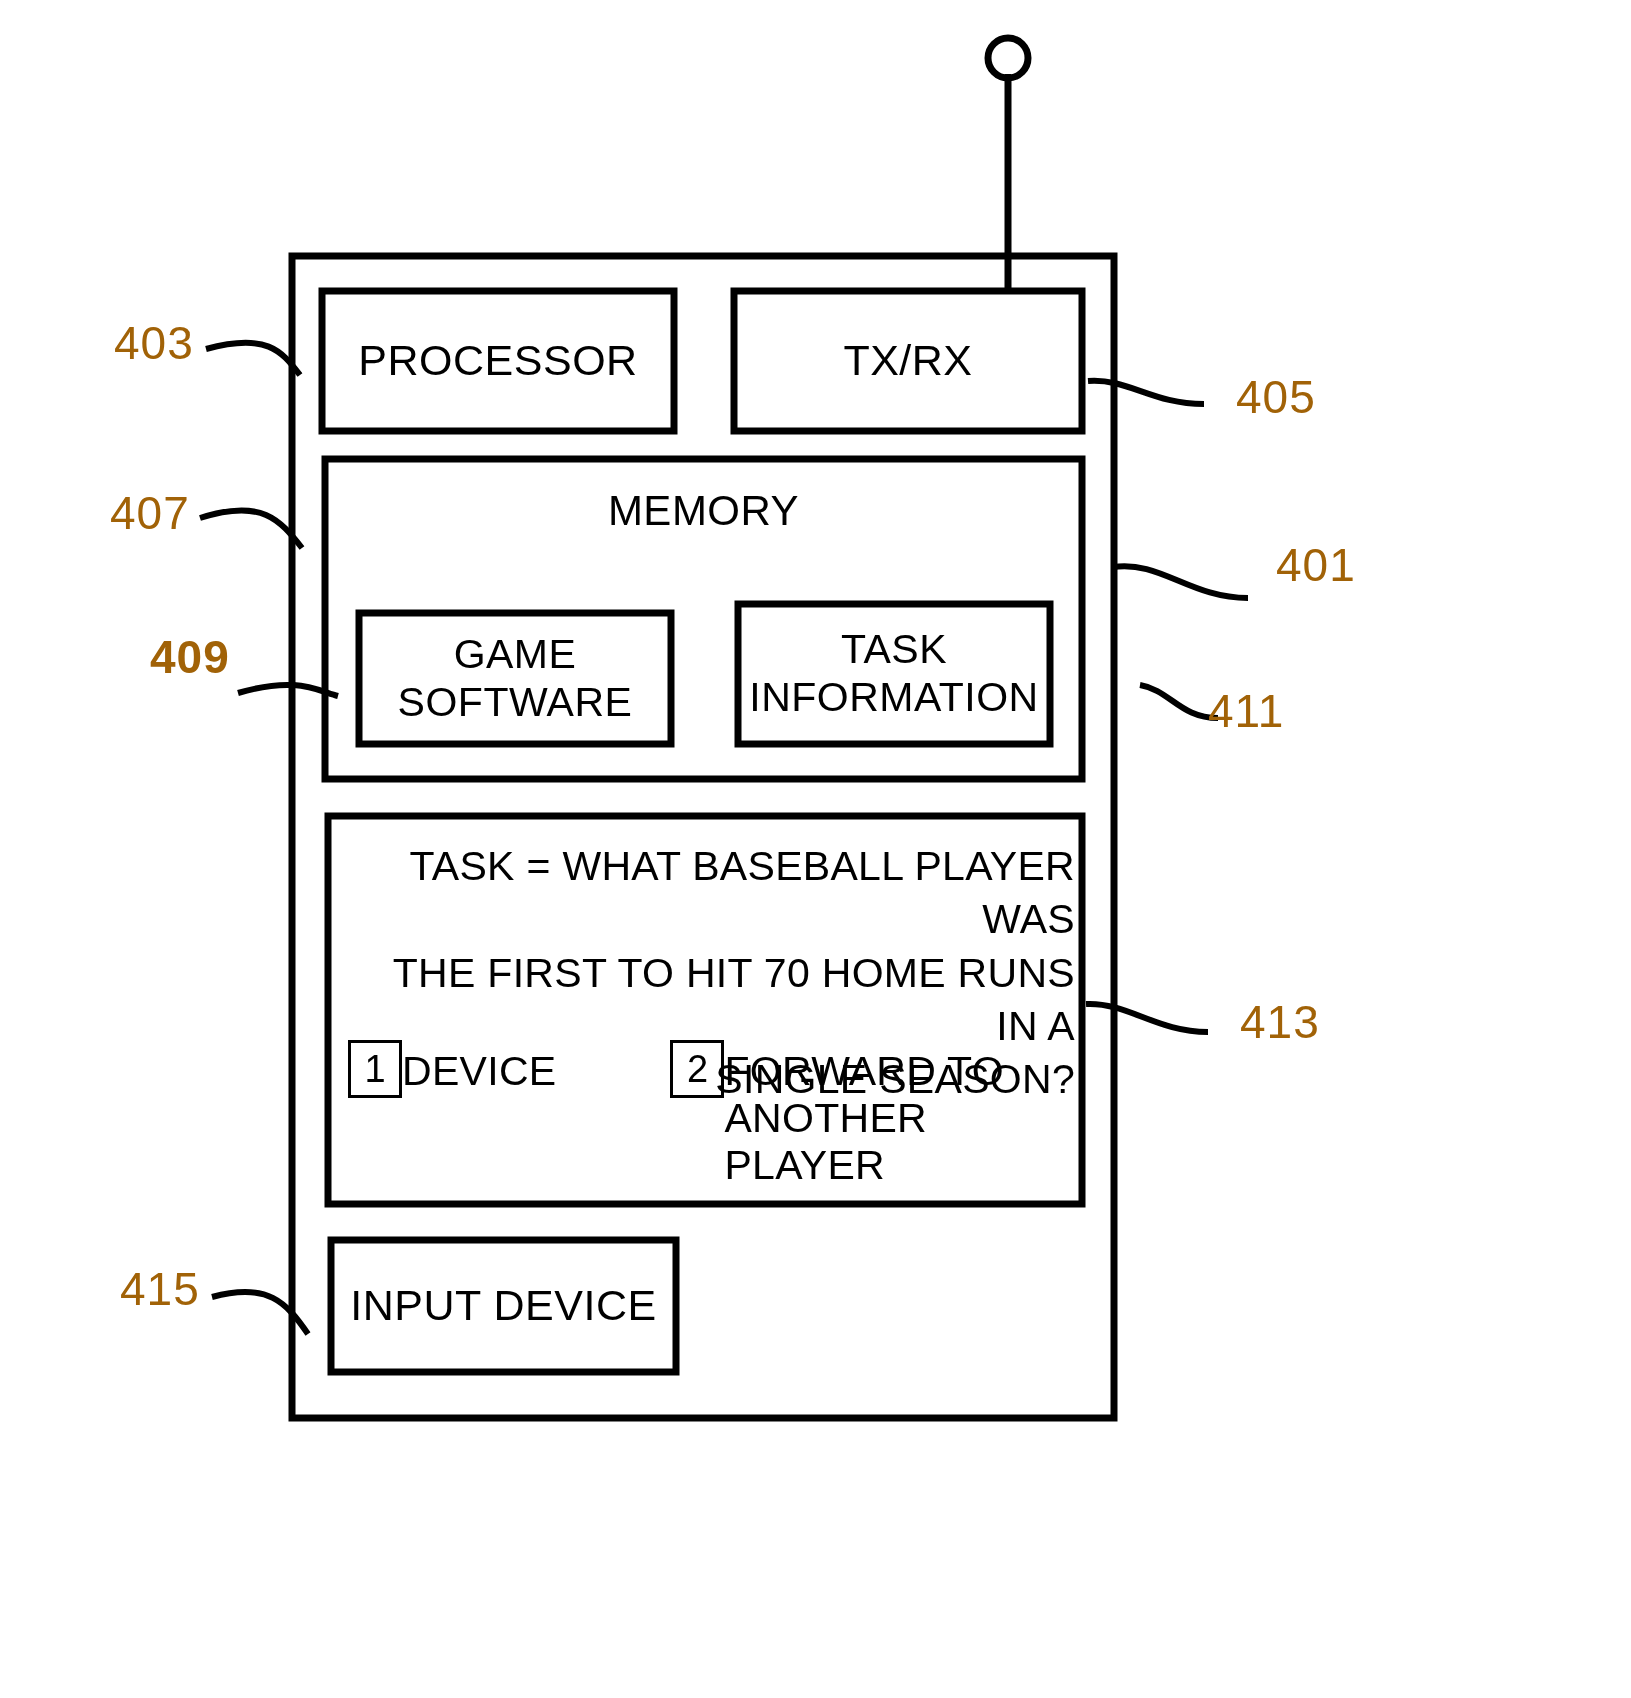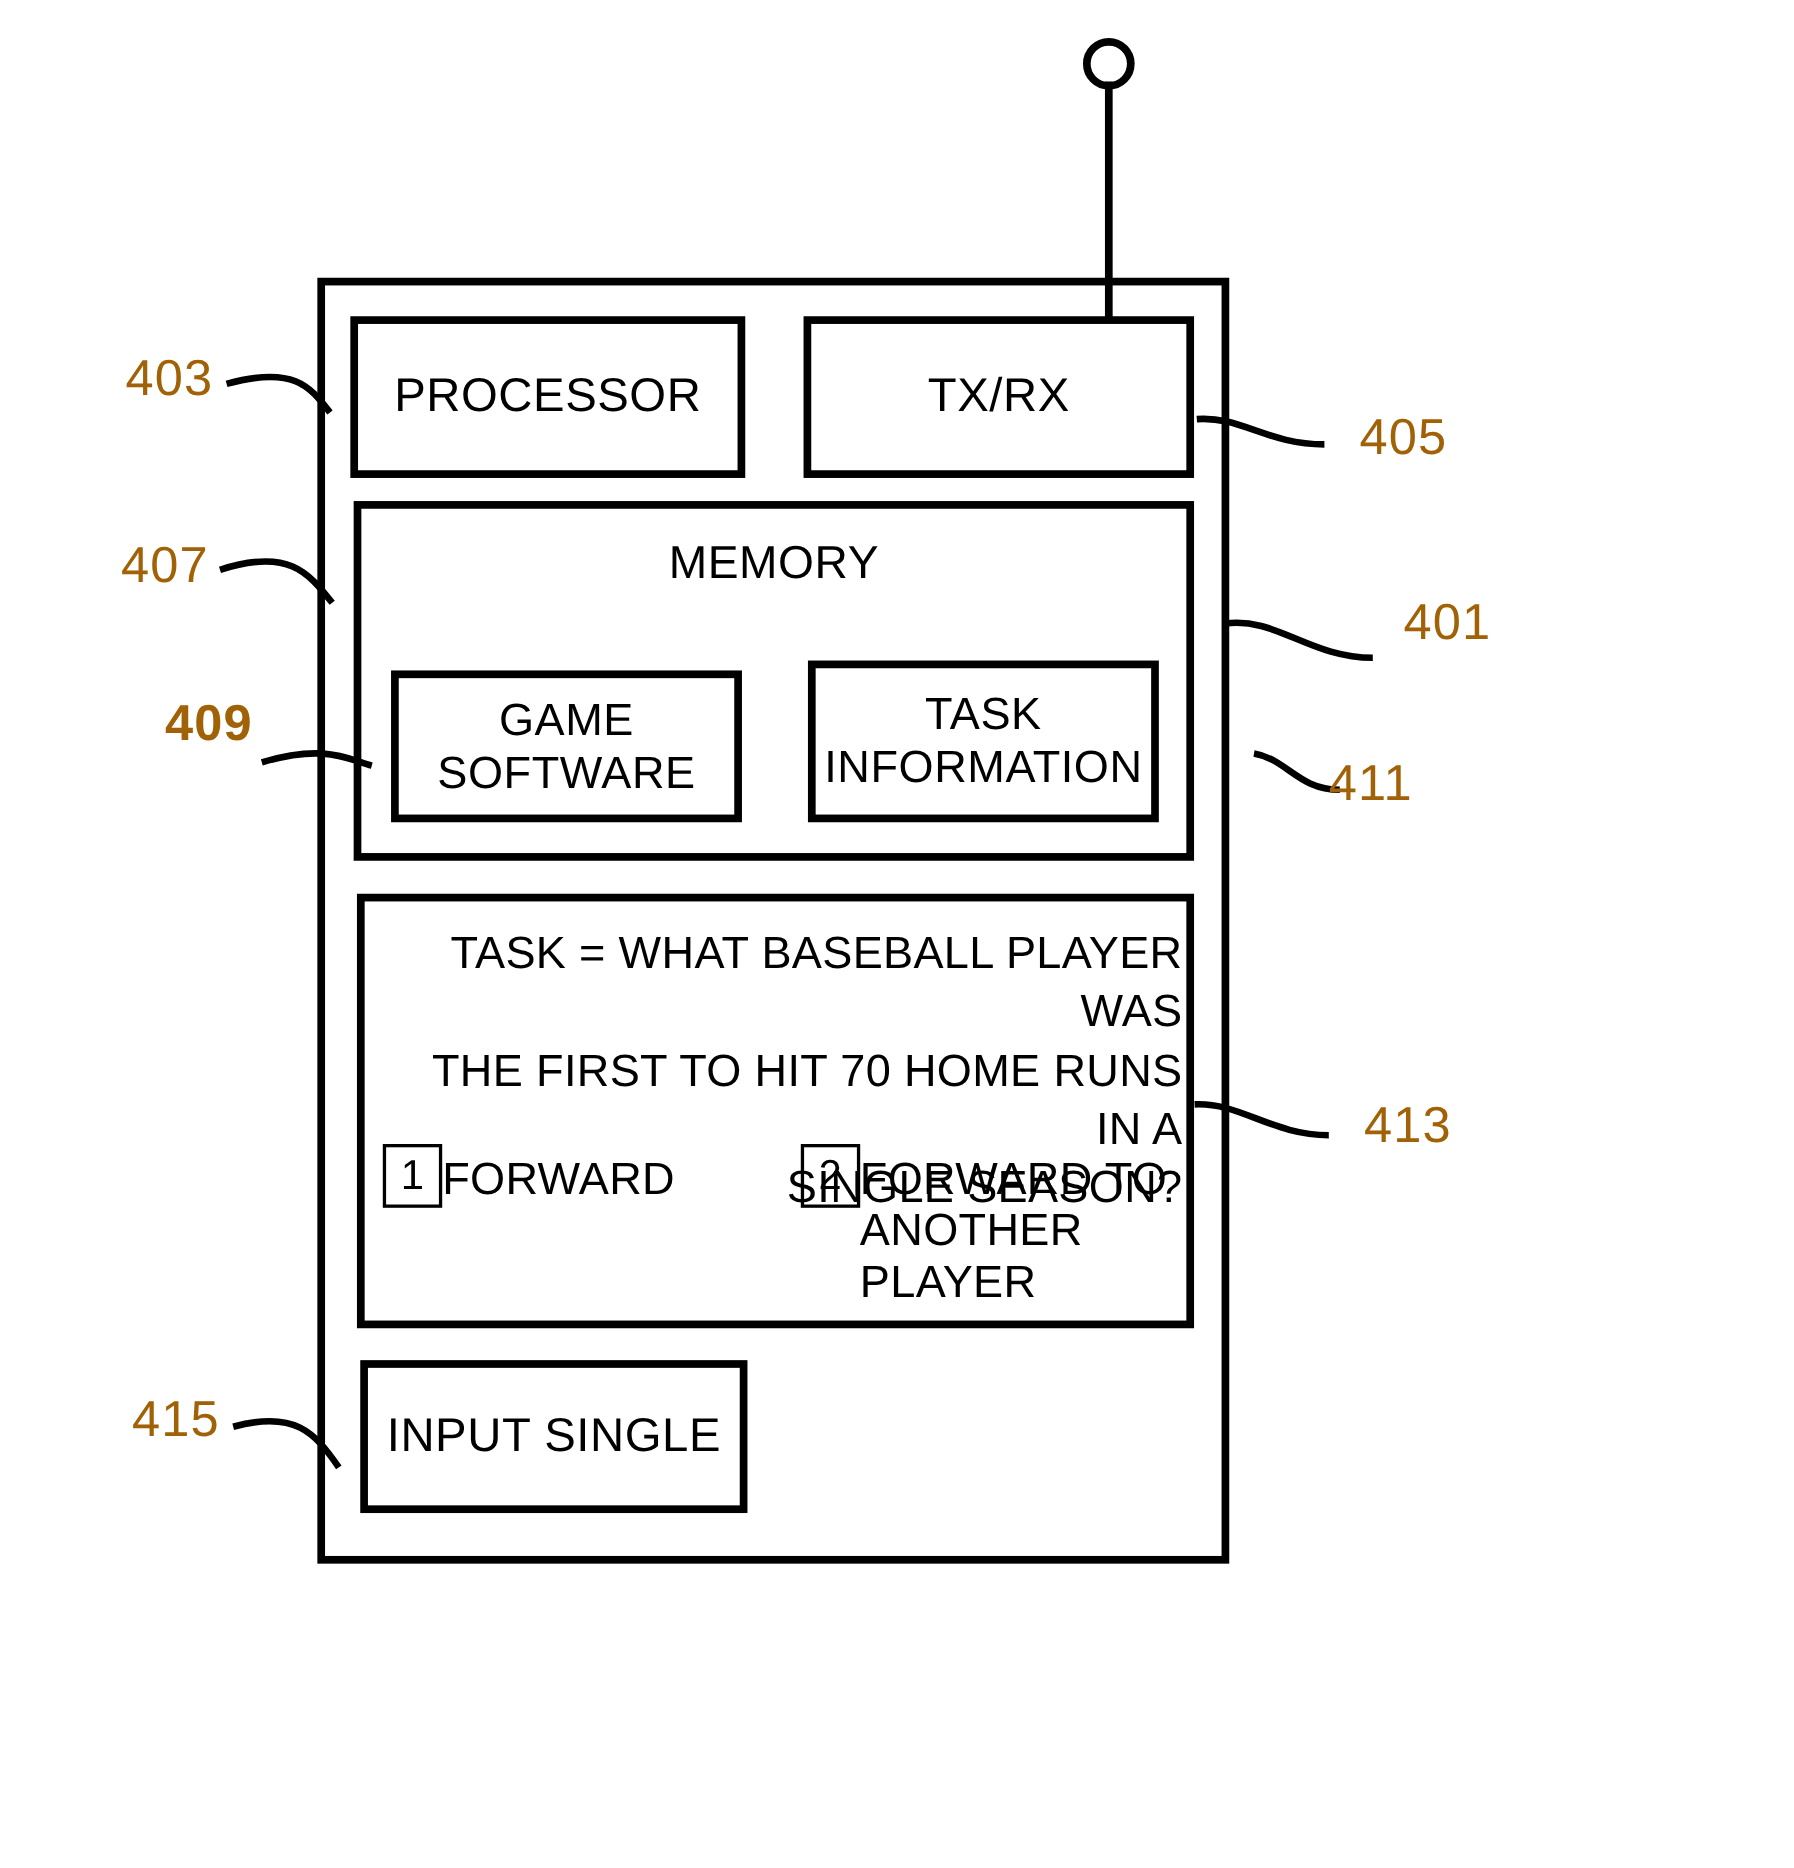--- a/index.html
+++ b/index.html
@@ -137,32 +137,32 @@
   <div class="blk-label box-text-mem" style="left:325px; top:483px; width:757px; height:56px;">MEMORY</div>
 
   <div class="blk-label box-text-30" style="left:734px; top:291px; width:348px; height:140px;">TX/RX</div>
 
   <div class="blk-label box-text-sub" style="left:359px; top:613px; width:312px; height:131px;">GAME
 SOFTWARE</div>
 
   <div class="blk-label box-text-sub" style="left:738px; top:604px; width:312px; height:140px;">TASK
 INFORMATION</div>
 
-  <div class="blk-label box-text-30" style="left:331px; top:1240px; width:345px; height:132px;">INPUT SINGLE</div>
+  <div class="blk-label box-text-30" style="left:331px; top:1240px; width:345px; height:132px;">INPUT DEVICE</div>
 
   <div class="task-body">
     <div>TASK = WHAT BASEBALL PLAYER WAS</div>
     <div>THE FIRST TO HIT 70 HOME RUNS IN A</div>
     <div>SINGLE SEASON?</div>
   </div>
 
   <div class="opt-row">
     <div class="opt">
       <div class="opt-num">1</div>
-      <div class="opt-text">FORWARD</div>
+      <div class="opt-text">DEVICE</div>
     </div>
     <div class="opt-spacer"></div>
     <div class="opt">
       <div class="opt-num">2</div>
       <div class="opt-text">FORWARD TO
 ANOTHER PLAYER</div>
     </div>
   </div>
 
   <div class="ref-num" style="left:114px; top:316px;">403</div>

